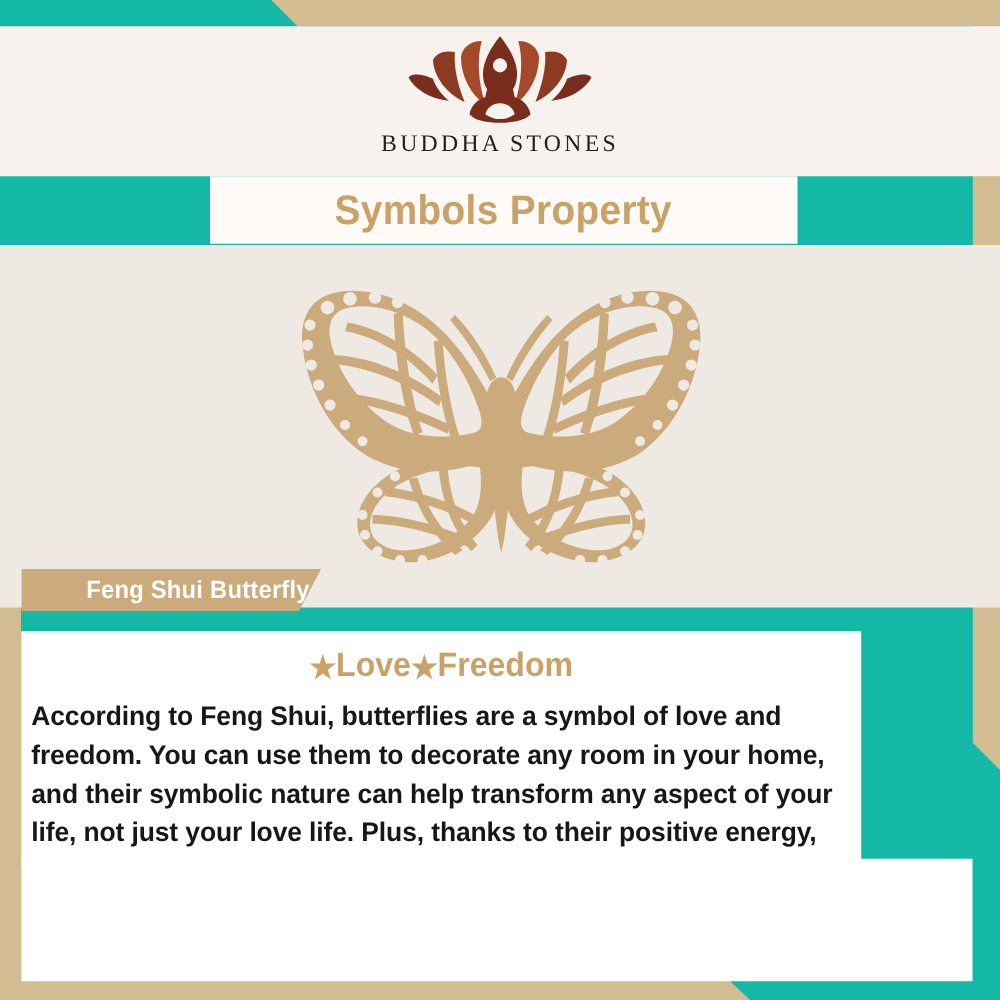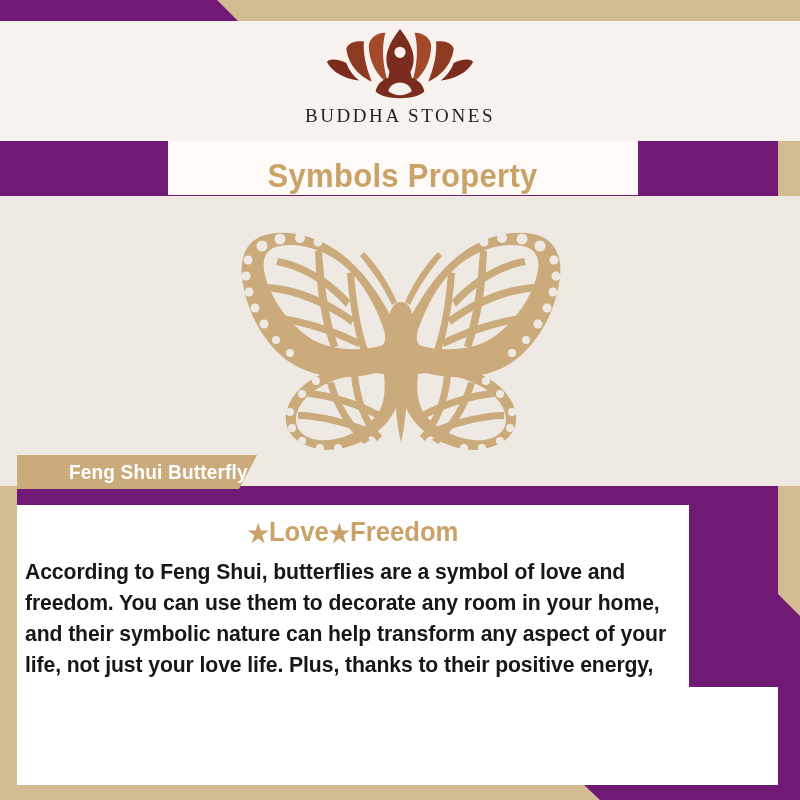--- a/index.html
+++ b/index.html
@@ -9,21 +9,21 @@
   }
   body {
     font-family: "Liberation Sans", "DejaVu Sans", sans-serif;
   }
 
   #stage {
     position: relative;
     width: 800px;
     height: 800px;
     overflow: hidden;
-    background: #701a75;
+    background: #14b8a6;
   }
 
   
   .frame {
     position: absolute;
     background: #d4bc92;
   }
   
   .frame-top {
     left: 0;
@@ -93,21 +93,21 @@
 
   
   .title-band {
     position: absolute;
     left: 168px;
     top: 141px;
     width: 470px;
     height: 54px;
     background: #fdfaf8;
     display: flex;
-    align-items: flex-end;
+    align-items: center;
     justify-content: center;
   }
   .title-text {
     font-family: "Liberation Sans Narrow", "Liberation Sans", sans-serif;
     font-size: 33px;
     font-weight: bold;
     color: #c9a267;
     letter-spacing: 0.3px;
     transform: scaleX(0.94);
   }

